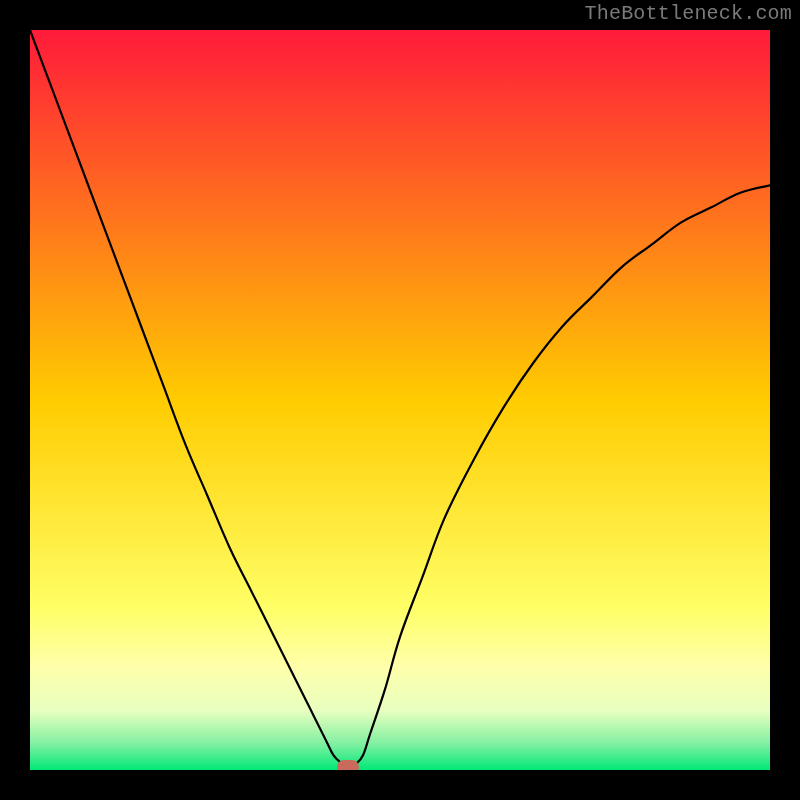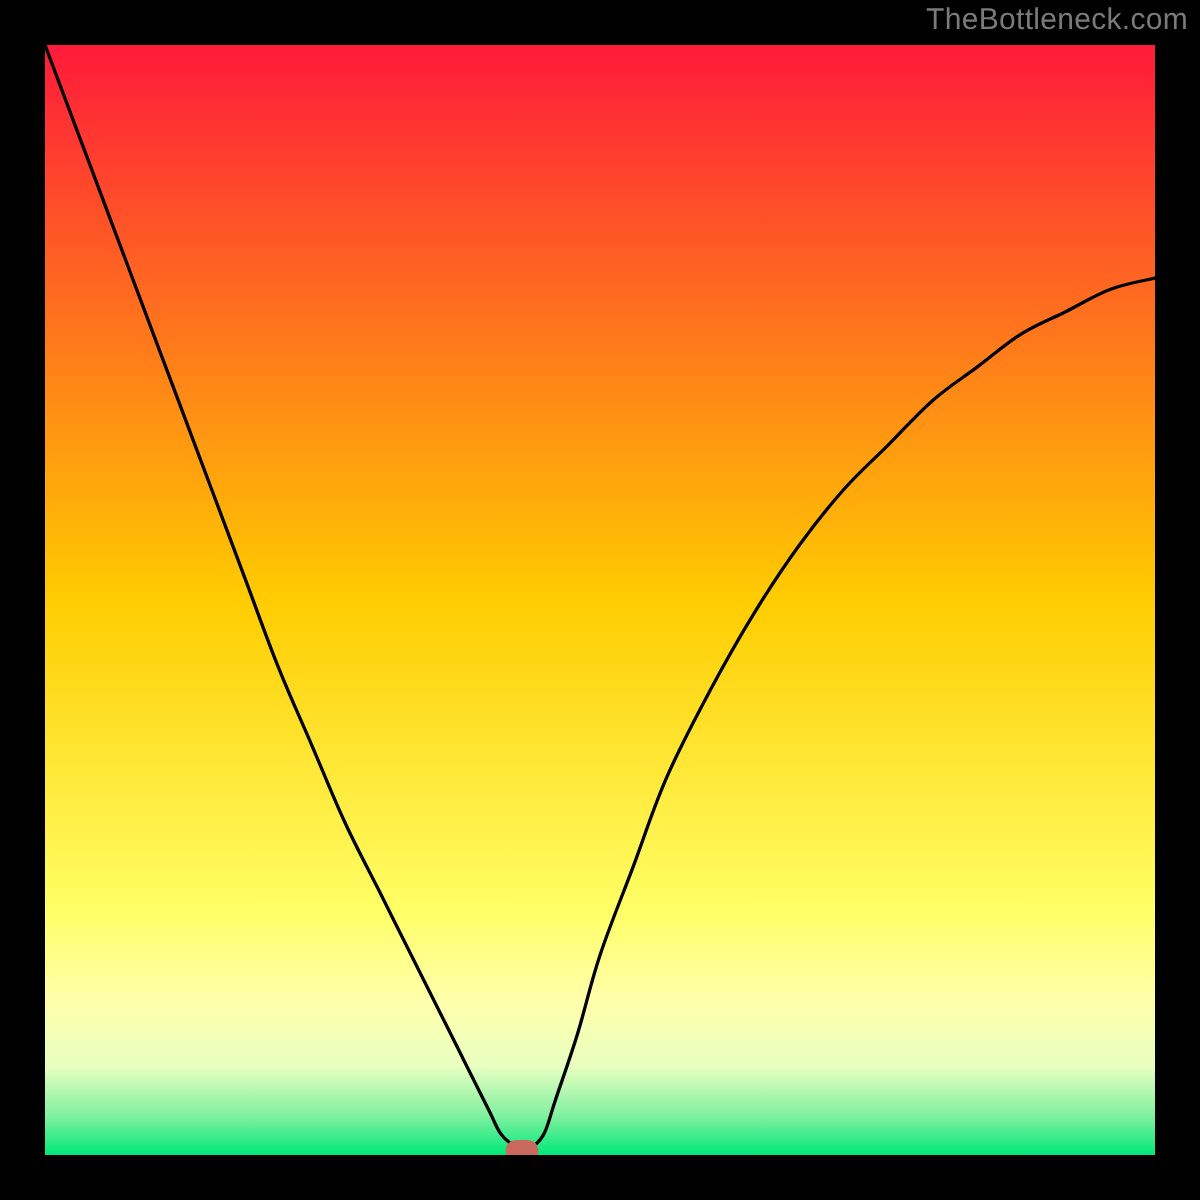--- a/index.html
+++ b/index.html
@@ -14,21 +14,21 @@
     position: relative;
     width: 800px;
     height: 800px;
     background: #000000;
   }
   .watermark {
     position: absolute;
     top: 2px;
     right: 8px;
     color: #7a7a7a;
-    font-family: Liberation Sans, sans-serif;
+    font-family: Liberation Mono, monospace;
     font-size: 20px;
     letter-spacing: 0.2px;
     z-index: 5;
   }
   .plot-area {
     position: absolute;
     left: 30px;
     top: 30px;
     width: 740px;
     height: 740px;

